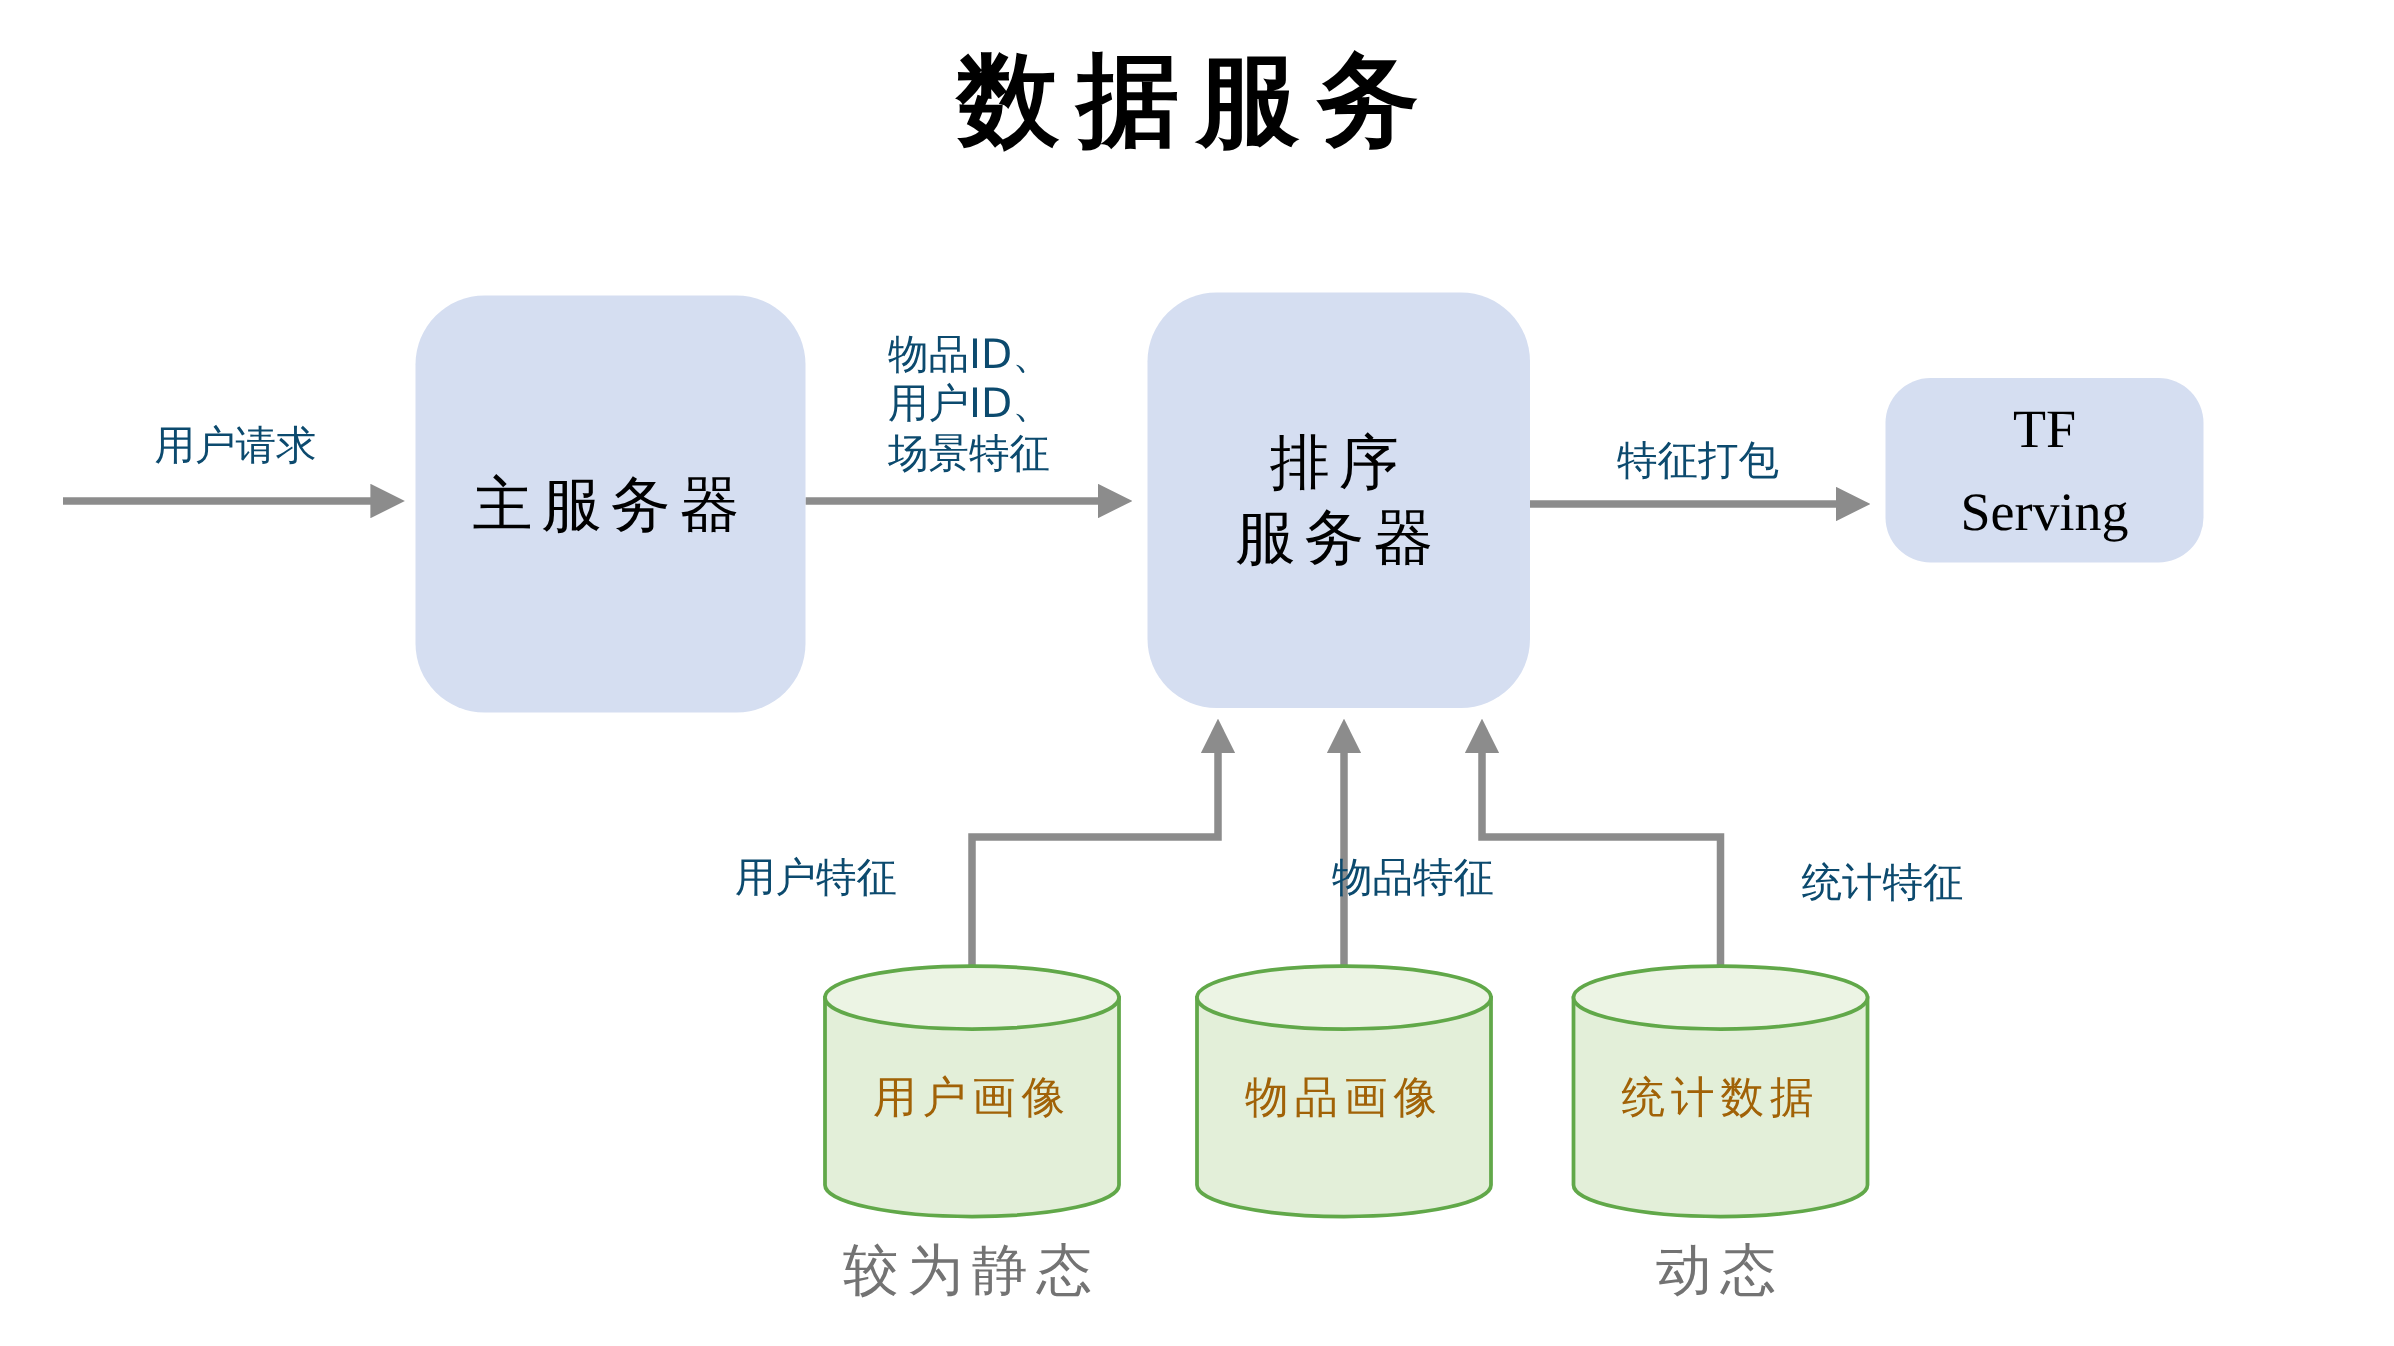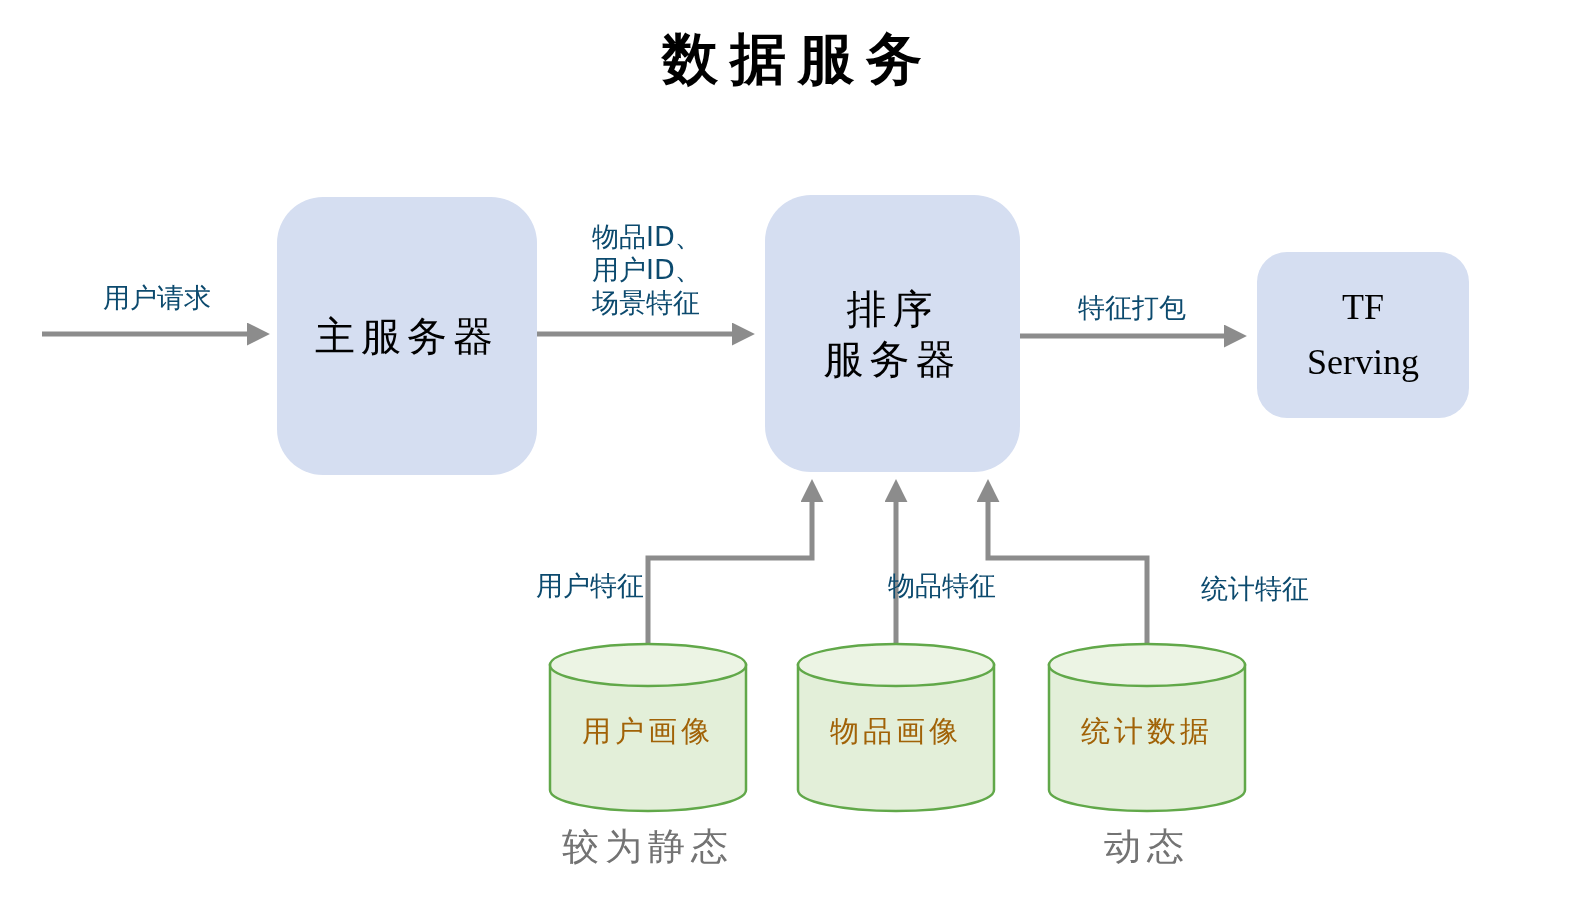--- a/index.html
+++ b/index.html
@@ -9,21 +9,21 @@
     position: relative;
     width: 1596px;
     height: 897px;
     background: #ffffff;
     overflow: hidden;
   }
   .title {
     position: absolute;
     left: 0; top: 22px; width: 1596px;
     text-align: center;
-    font-size: 56px;
+    font-size: 68px;
     font-weight: 700;
     letter-spacing: 12px;
     color: #000000;
   }
   svg.layer {
     position: absolute;
     left: 0; top: 0;
     width: 1596px; height: 897px;
   }
   .node {
@@ -31,32 +31,32 @@
     background: #d5def1;
     display: flex;
     flex-direction: column;
     align-items: center;
     justify-content: center;
     text-align: center;
     color: #000000;
   }
   .node-main   { left: 277px; top: 197px; width: 260px; height: 278px; border-radius: 46px; font-size: 40px; letter-spacing: 6px; }
   .node-rank   { left: 765px; top: 195px; width: 255px; height: 277px; border-radius: 46px; font-size: 40px; letter-spacing: 6px; line-height: 50px; }
-  .node-tf     { left: 1257px; top: 252px; width: 212px; height: 166px; border-radius: 30px;
+  .node-tf     { left: 1257px; top: 252px; width: 212px; height: 123px; border-radius: 30px;
                  font-family: "Liberation Serif", "DejaVu Serif", serif; font-size: 36px; line-height: 55px; }
   .edge-label {
     position: absolute;
     color: #0c4a6e;
     font-size: 27px;
     line-height: 32px;
   }
   .lbl-user-request { left: 47px;  top: 282px; width: 220px; text-align: center; }
   .lbl-ids          { left: 592px; top: 220px; width: 170px; text-align: left; line-height: 33px; }
   .lbl-pack         { left: 1032px; top: 292px; width: 200px; text-align: center; }
-  .lbl-user-feat    { left: 490px; top: 570px; width: 200px; text-align: center; }
+  .lbl-user-feat    { left: 490px; top: 570px; width: 200px; }
   .lbl-item-feat    { left: 796px; top: 570px; width: 200px; text-align: right; }
   .lbl-stat-feat    { left: 1157px; top: 573px; width: 200px; text-align: left; margin-left: 44px; }
   .db-label {
     position: absolute;
     top: 712px;
     width: 196px;
     text-align: center;
     font-size: 29px;
     letter-spacing: 4px;
     color: #a16207;

